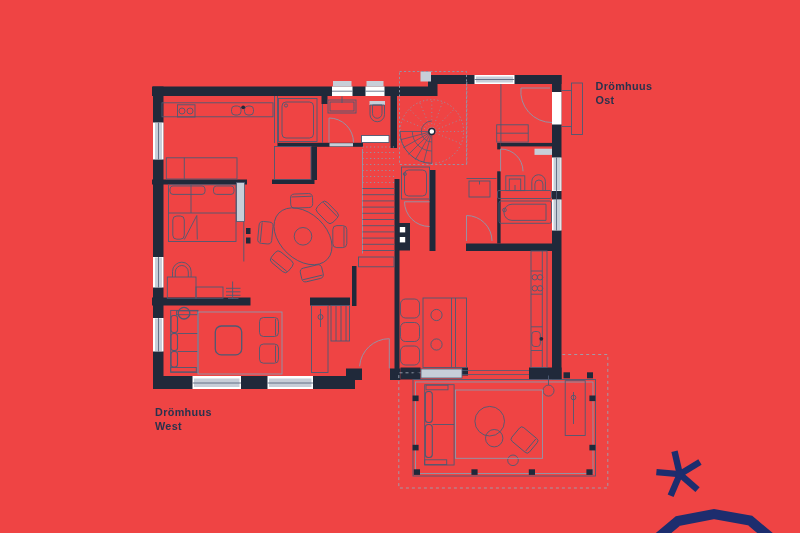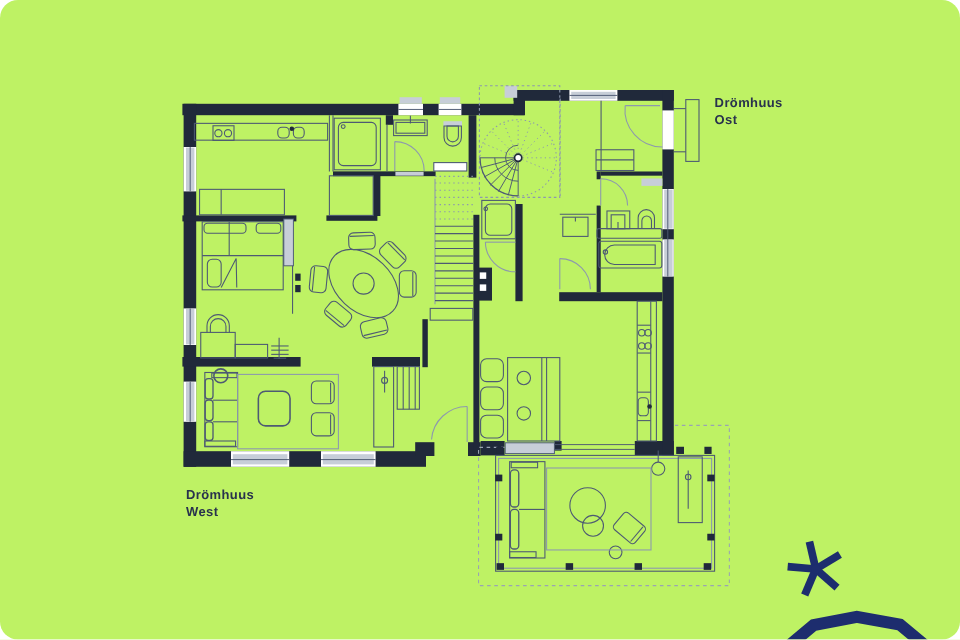--- a/index.html
+++ b/index.html
@@ -1,16 +1,16 @@
 <!DOCTYPE html>
 <html><head>
 <meta charset="utf-8">
 <style>
   html,body{margin:0;padding:0;background:#ffffff;}
-  .page{width:800px;height:533px;position:relative;overflow:hidden;background:#bef264;border-radius:15px;}
+  .page{width:800px;height:533px;position:relative;overflow:hidden;background:#ef4444;}
   svg{display:block;}
   text{font-family:"Liberation Sans",sans-serif;fill:#29324d;font-weight:bold;}
 </style>
 </head>
 <body>
 <div class="page">
 <svg width="800" height="533" viewBox="0 0 800 533">
 <g id="walls" fill="#20293a" stroke="none">
 
   <rect x="152" y="86.5" width="285" height="9.5"></rect>

